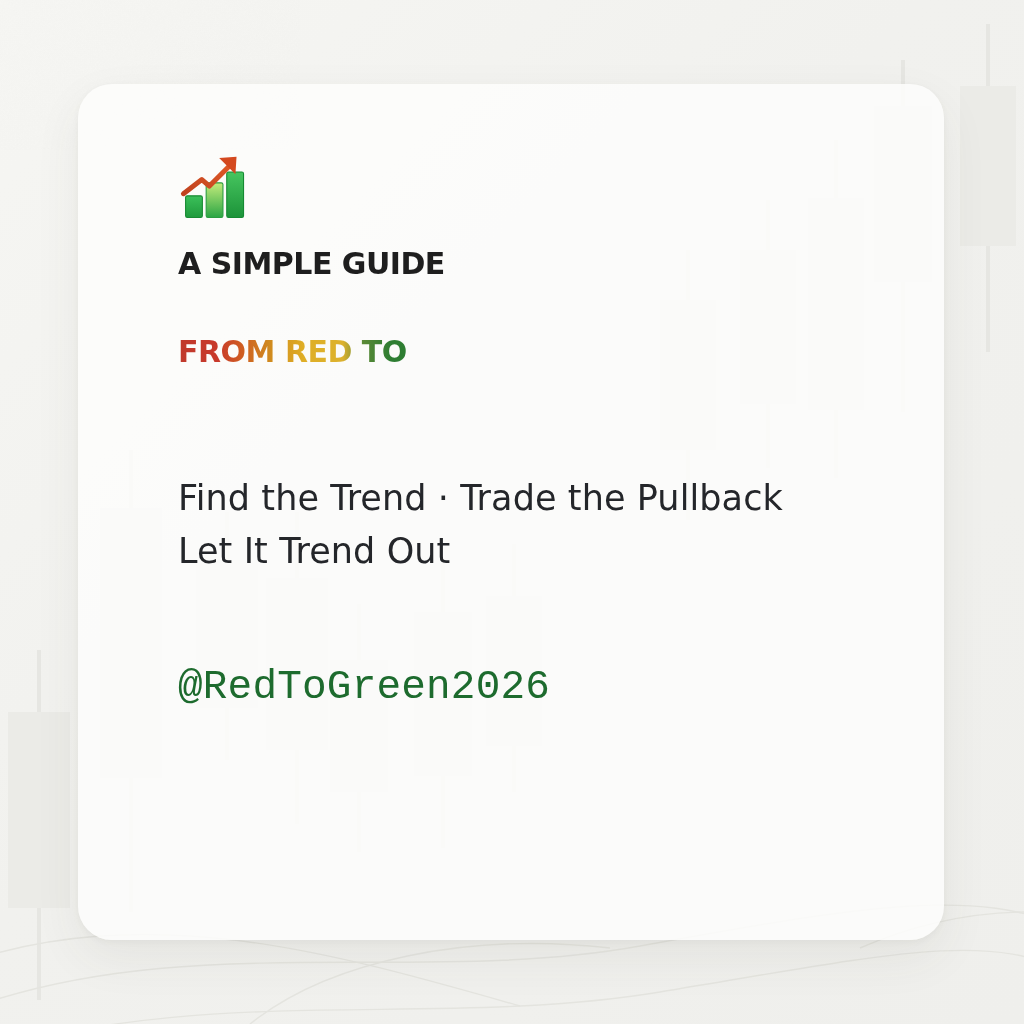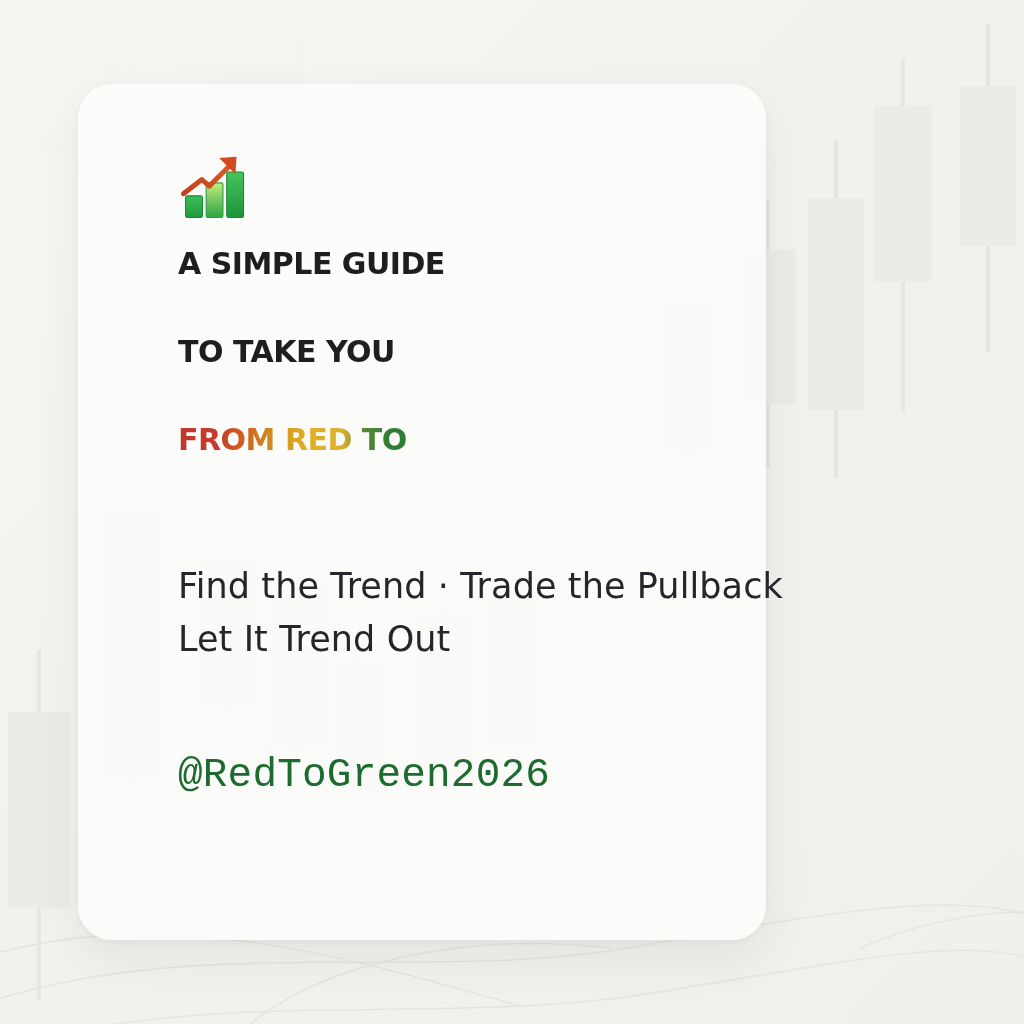--- a/index.html
+++ b/index.html
@@ -30,21 +30,21 @@
   
   #waves { position:absolute; inset:0; pointer-events:none; }
 
   
   #candles { position:absolute; inset:0; pointer-events:none; }
 
   
   #card {
     position:absolute;
     left:78px; top:84px;
-    width:688px; height:856px;
+    width:866px; height:856px;
     background:rgba(253,253,251,0.86);
     border-radius:34px;
     box-shadow:
       0 18px 48px rgba(70,70,60,0.07),
       0 2px 6px rgba(70,70,60,0.05);
   }
 
   #card-inner {
     position:absolute;
     left:100px; top:62px;
@@ -191,21 +191,20 @@
         </defs>
         <rect x="7" y="46" width="15.5" height="20" rx="1.6" fill="url(#barA)" stroke="#188a33" stroke-width="1"></rect>
         <rect x="26" y="34" width="15.5" height="32" rx="1.6" fill="url(#barB)" stroke="#2a9c40" stroke-width="1"></rect>
         <rect x="45" y="24" width="15.5" height="42" rx="1.6" fill="url(#barC)" stroke="#158a32" stroke-width="1"></rect>
         <path d="M5 44 L22 31 L29 37 L50 16" fill="none" stroke="url(#arrowG)" stroke-width="4.6" stroke-linecap="round" stroke-linejoin="round"></path>
         <path d="M38 11 L54 10 L53 26 Z" fill="#d4491f"></path>
       </svg>
 
       <div class="headline">
         <span class="hl-line" style="font-size: 30px;">A SIMPLE GUIDE</span>
-        <span class="hl-line" style="font-size: 30px;">TO TAKE YOU</span>
         <span class="hl-line" style="font-size: 30px;">
           <span class="grad-line grad-a">FROM RED TO</span>
         </span>
       </div>
 
       <div id="subtitle">
         <div>Find the Trend · Trade the Pullback</div>
         <div>Let It Trend Out</div>
       </div>
 

